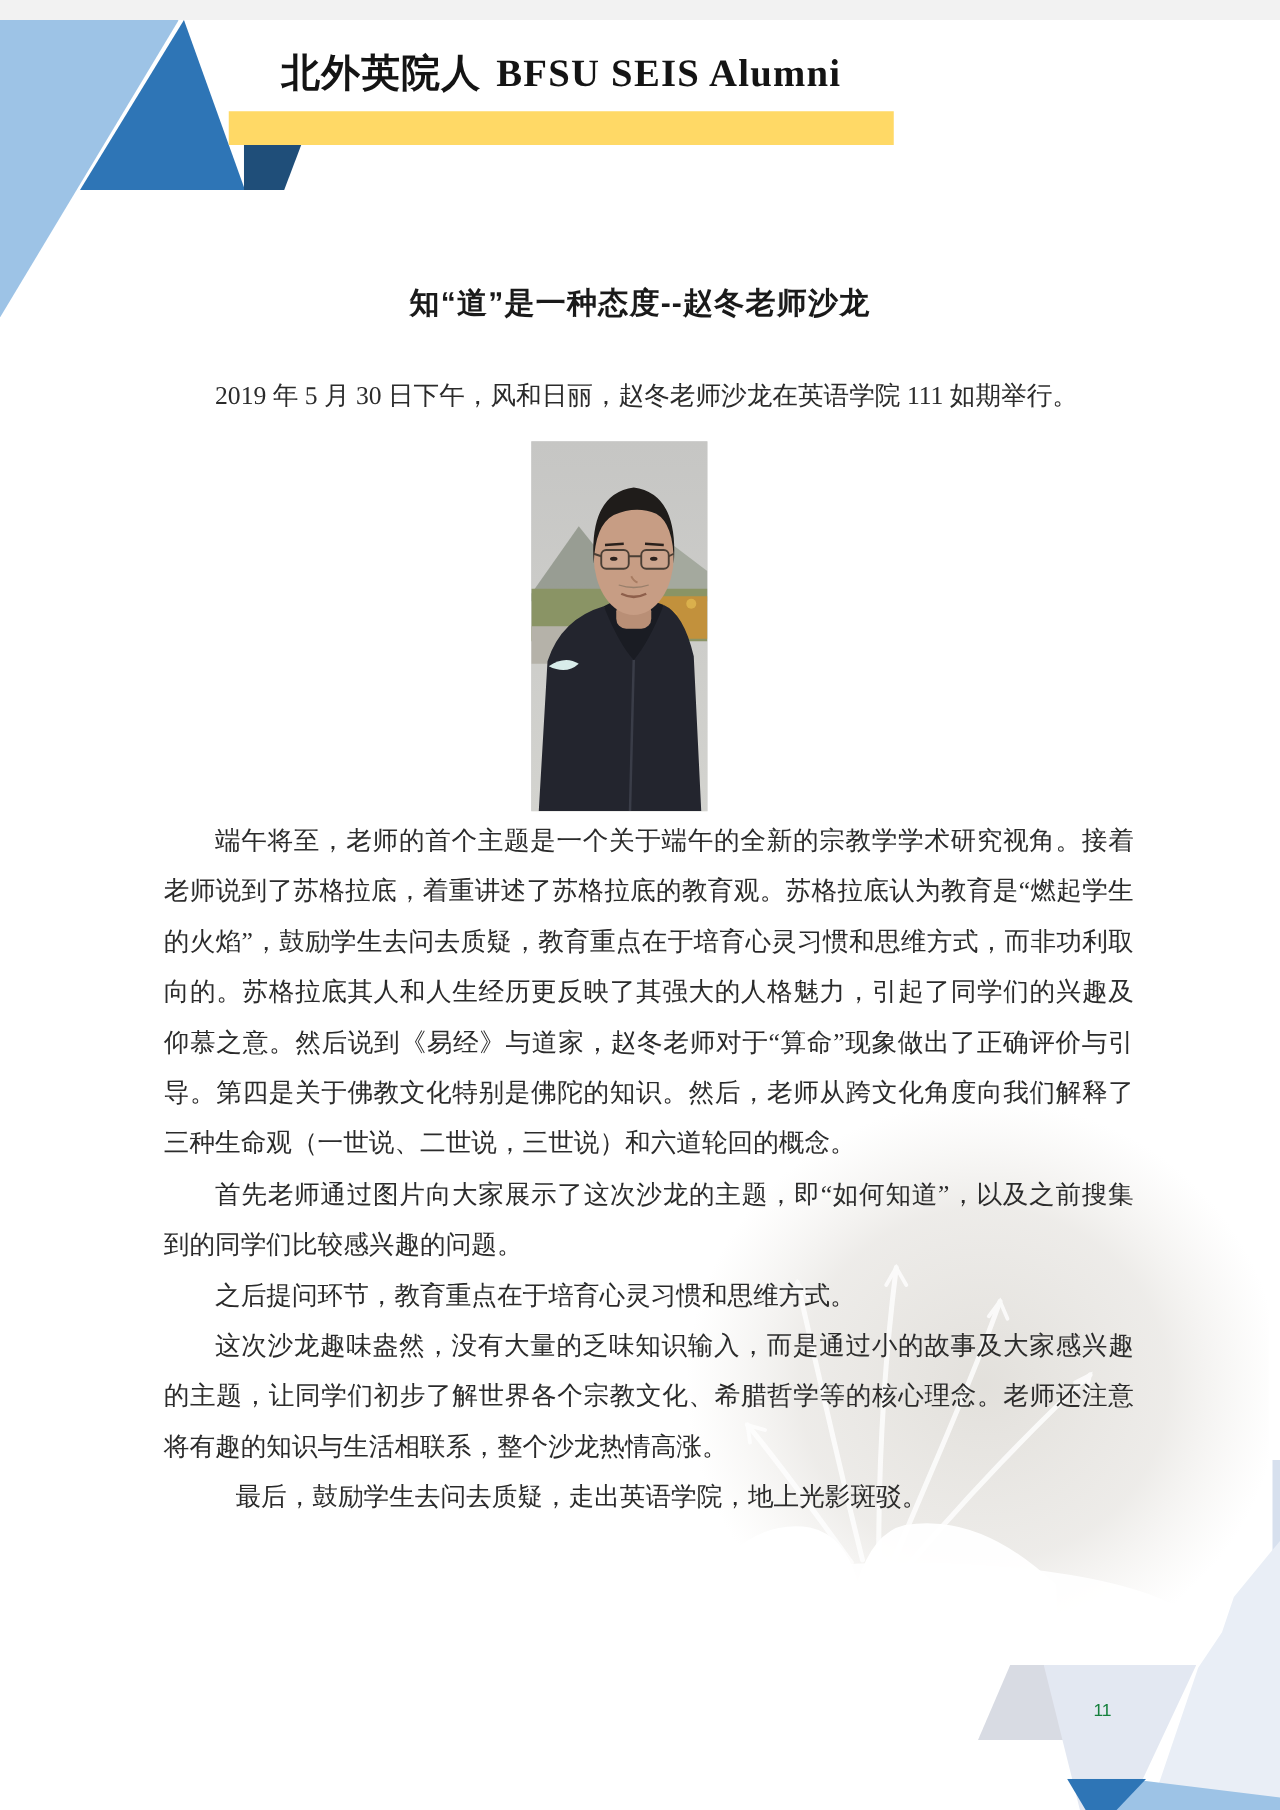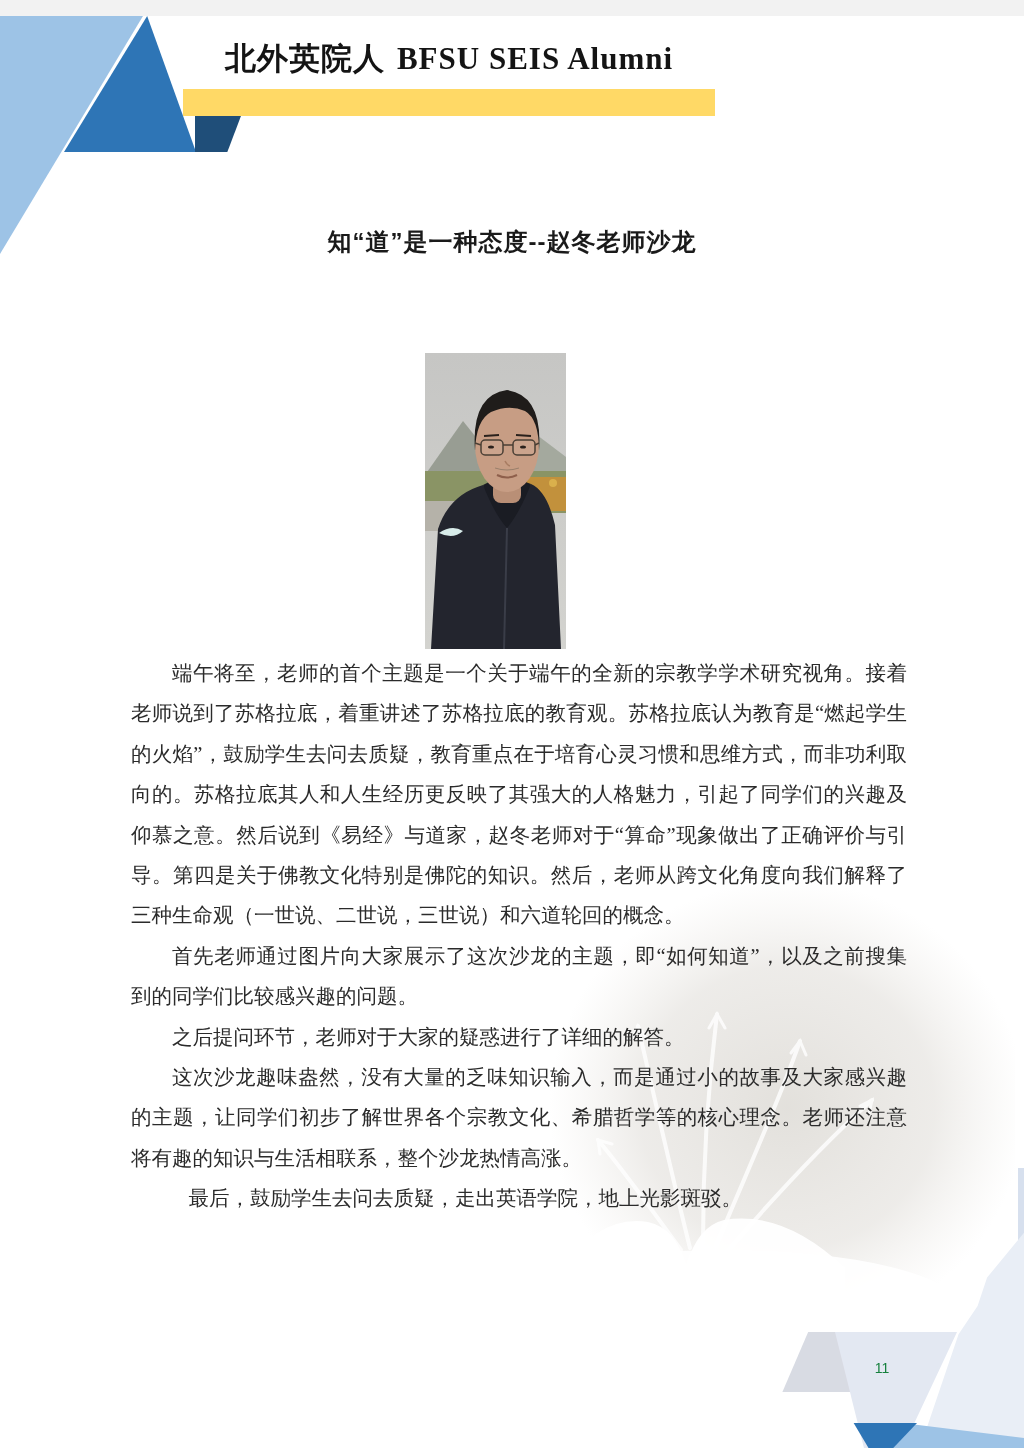--- a/index.html
+++ b/index.html
@@ -92,20 +92,23 @@
   <div class="tri-mid"></div>
   <div class="tri-dark"></div>
   <div class="yellow-bar"></div>
 
   <div class="masthead">
     <span class="zh">北外英院人</span><span class="en">BFSU SEIS Alumni</span>
   </div>
 
   <div class="article-title">知“道”是一种态度--赵冬老师沙龙</div>
 
+  <div class="body-block" id="body-top">
+    <p>2019 年 5 月 30 日下午，风和日丽，赵冬老师沙龙在英语学院 111 如期举行。</p>
+  </div>
 
   <div class="photo">
     <svg width="141" height="296" viewBox="0 0 141 296" xmlns="http://www.w3.org/2000/svg">
       <defs>
         <linearGradient id="sky" x1="0" y1="0" x2="0" y2="1">
           <stop offset="0" stop-color="#c6c6c4"></stop>
           <stop offset="1" stop-color="#d3d3cf"></stop>
         </linearGradient>
       </defs>
       <rect x="0" y="0" width="141" height="296" fill="url(#sky)"></rect>
@@ -167,21 +170,21 @@
         <path d="M60,400 C95,378 125,380 142,396" opacity="0.6"></path>
       </g>
       <path d="M18,398 Q58,338 108,346 Q136,352 146,390 Q158,350 184,344 Q244,334 305,392 L305,455 L18,455 Z" fill="#ffffff" opacity="0.95"></path>
       <ellipse cx="185" cy="432" rx="235" ry="58" fill="#ffffff" opacity="0.9"></ellipse>
     </svg>
   </div>
 
   <div class="body-block" id="body-main">
     <p>端午将至，老师的首个主题是一个关于端午的全新的宗教学学术研究视角。接着老师说到了苏格拉底，着重讲述了苏格拉底的教育观。苏格拉底认为教育是“燃起学生的火焰”，鼓励学生去问去质疑，教育重点在于培育心灵习惯和思维方式，而非功利取向的。苏格拉底其人和人生经历更反映了其强大的人格魅力，引起了同学们的兴趣及仰慕之意。然后说到《易经》与道家，赵冬老师对于“算命”现象做出了正确评价与引导。第四是关于佛教文化特别是佛陀的知识。然后，老师从跨文化角度向我们解释了三种生命观（一世说、二世说，三世说）和六道轮回的概念。</p>
     <p>首先老师通过图片向大家展示了这次沙龙的主题，即“如何知道”，以及之前搜集到的同学们比较感兴趣的问题。</p>
-    <p>之后提问环节，老师对于大家的疑惑进行了详细的解答。</p>
+    <p>之后提问环节，教育重点在于培育心灵习惯和思维方式。</p>
     <p>这次沙龙趣味盎然，没有大量的乏味知识输入，而是通过小的故事及大家感兴趣的主题，让同学们初步了解世界各个宗教文化、希腊哲学等的核心理念。老师还注意将有趣的知识与生活相联系，整个沙龙热情高涨。</p>
     <p class="deep-indent">最后，鼓励学生去问去质疑，走出英语学院，地上光影斑驳。</p>
   </div>
 
   <div class="corner-strip"></div>
   <div class="corner-pale"></div>
   <div class="corner-gray"></div>
   <div class="corner-lav"></div>
   <div class="corner-bluetri"></div>
   <div class="corner-lblue"></div>

